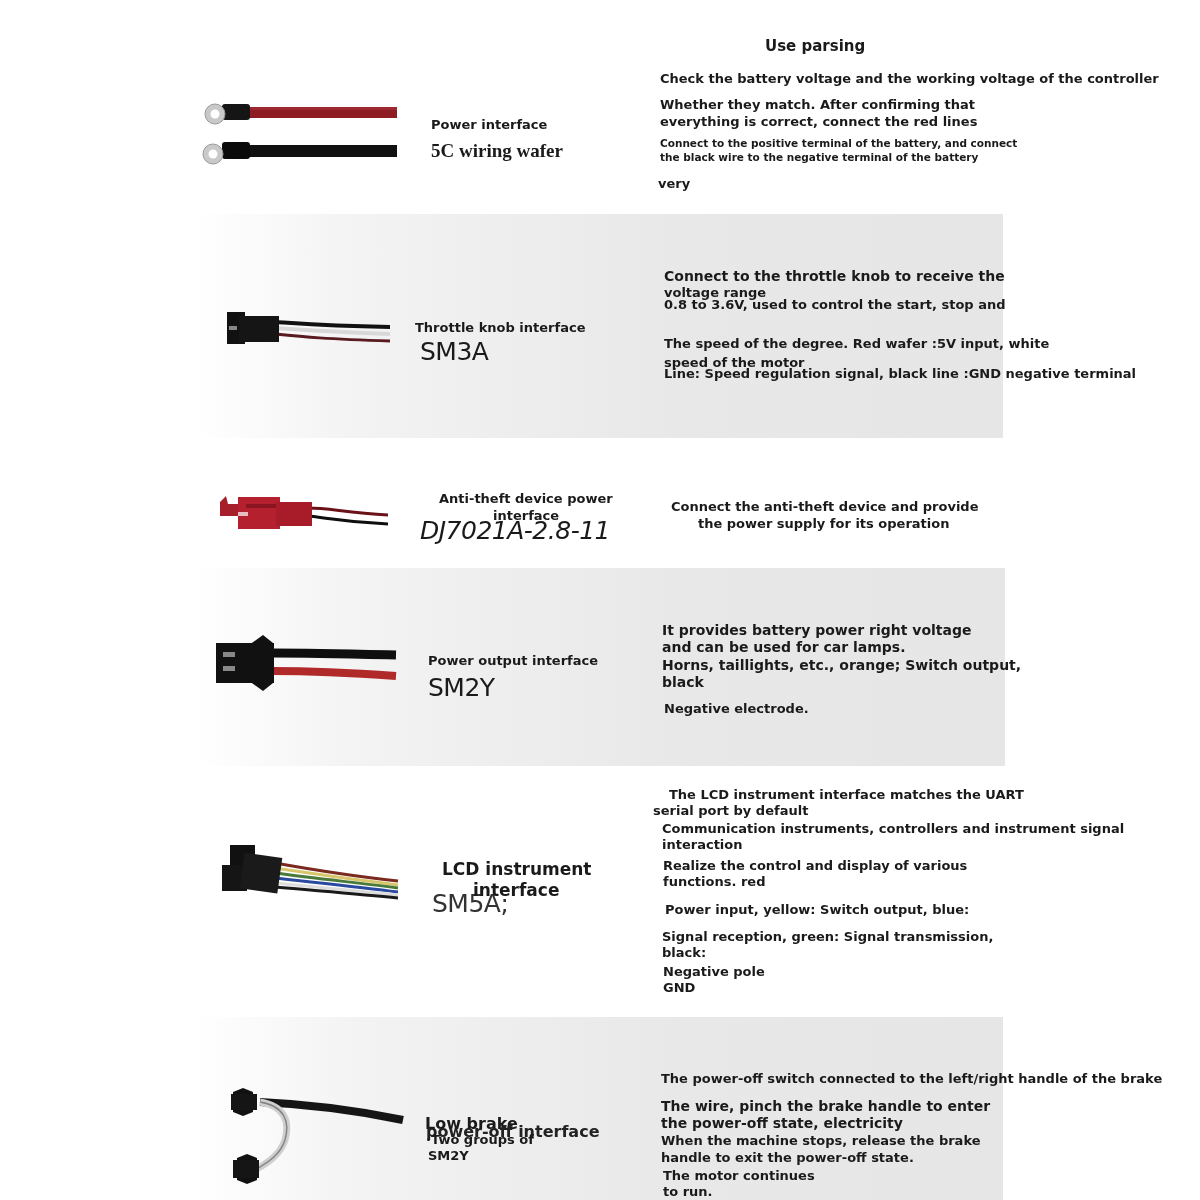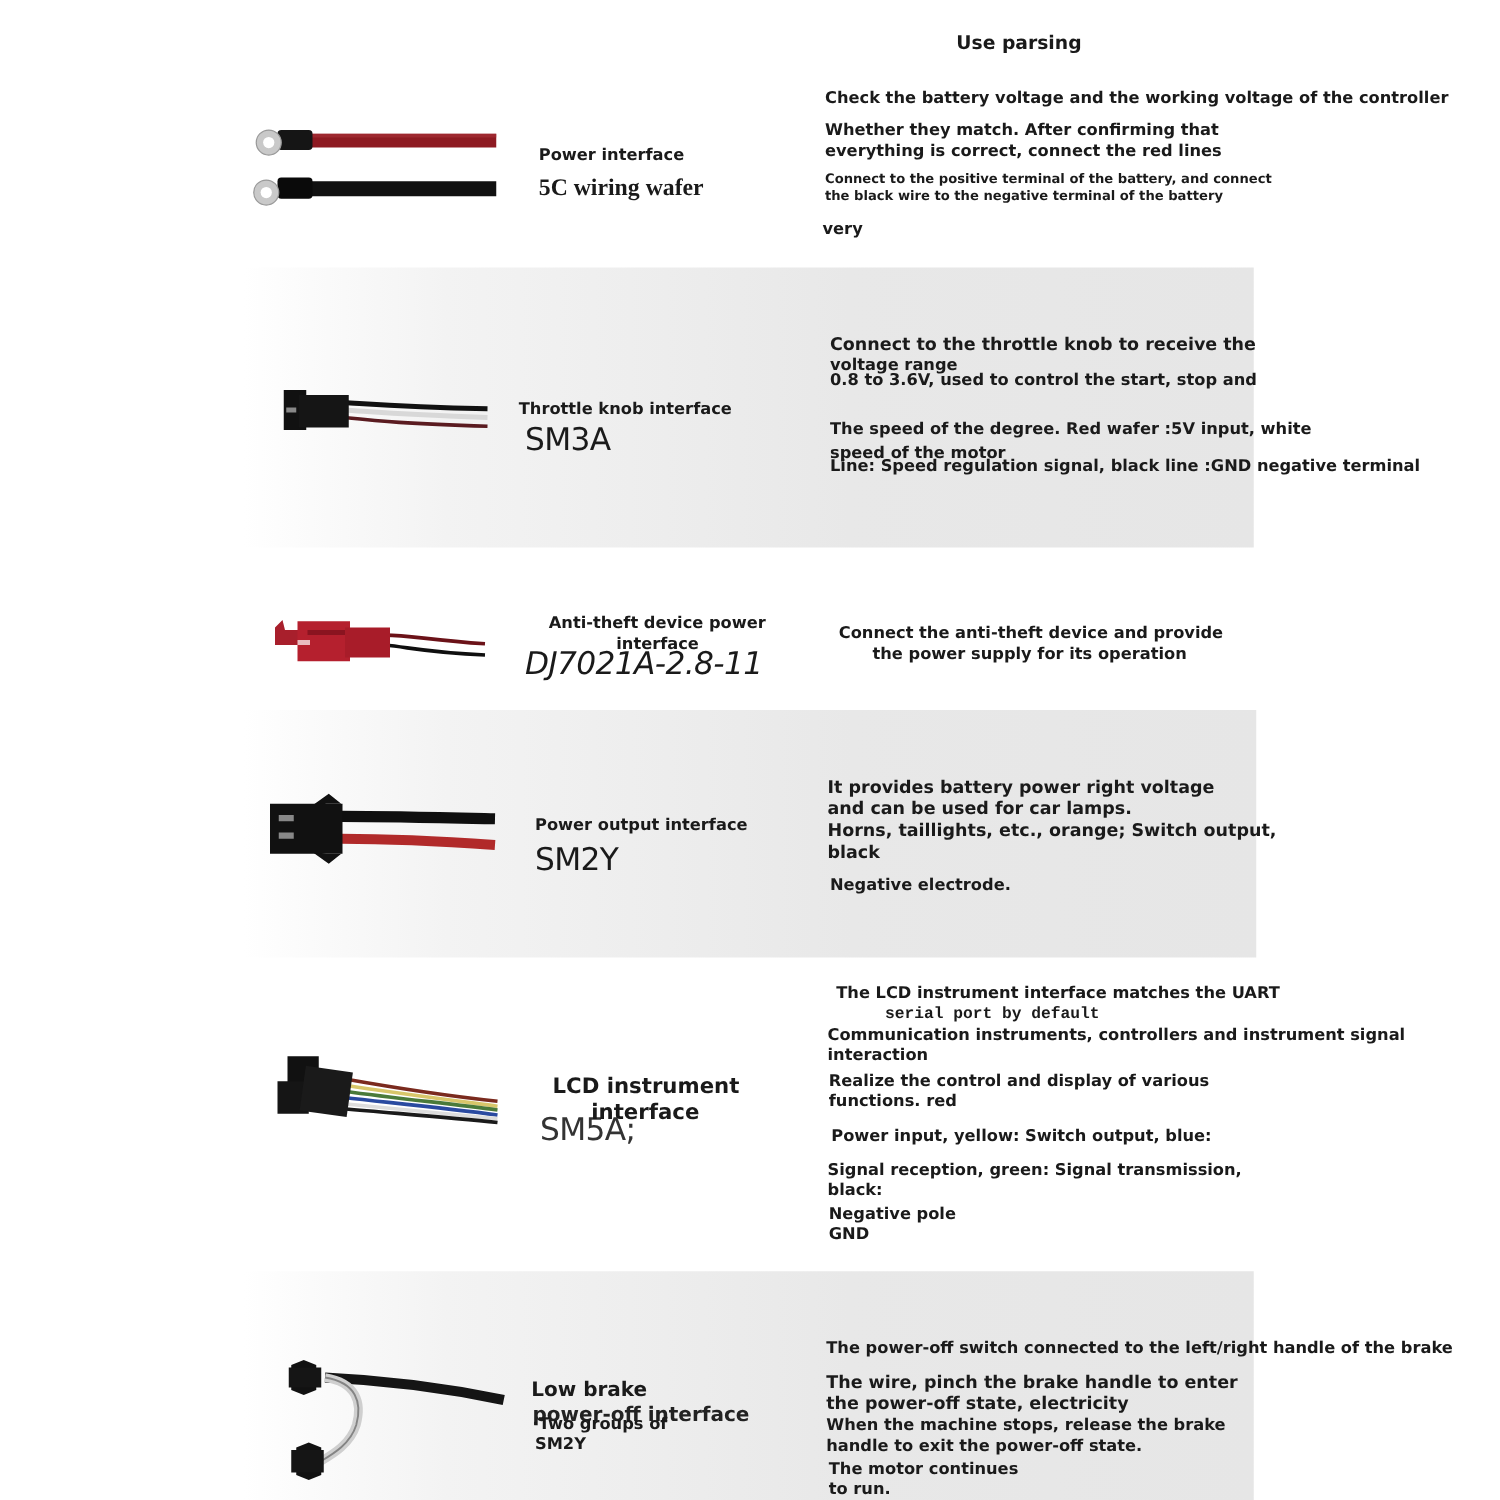--- a/index.html
+++ b/index.html
@@ -6,21 +6,21 @@
     html, body { width: 1200px; height: 1200px; background: #ffffff; overflow: hidden; }
     body { position: relative; font-family: "DejaVu Sans", "Liberation Sans", sans-serif; color: #1a1a1a; }
     .abs { position: absolute; }
     .panel {
       position: absolute;
       background: linear-gradient(to right, #ffffff 0%, #f3f3f3 20%, #e8e8e8 60%, #e6e6e6 100%);
     }
     .txt { position: absolute; font-weight: bold; white-space: nowrap; line-height: 1.2; }
     .t13 { font-size: 13px; }
     .t14 { font-size: 14px; }
-    .t15 { font-size: 15px; }
+    .t15 { font-size: 15px; margin-top: 12px; }
     .t11 { font-size: 10.5px; }
     .big { position: absolute; font-family: "DejaVu Sans", sans-serif; font-weight: normal; font-size: 25px; white-space: nowrap; letter-spacing: -0.5px; }
     .icon svg { display: block; }
   </style>
 </head>
 <body>
 
 <div class="panel" style="left:195px; top:214px; width:808px; height:224px;"></div>
 <div class="panel" style="left:195px; top:568px; width:810px; height:198px;"></div>
 <div class="panel" style="left:195px; top:1017px; width:808px; height:183px;"></div>
@@ -128,21 +128,21 @@
     <rect x="10" y="2" width="25" height="22" fill="#111"></rect>
     <rect x="2" y="22" width="25" height="26" fill="#151515"></rect>
     <rect x="22" y="12" width="38" height="36" fill="#1a1a1a" transform="rotate(8 40 30)"></rect>
   </svg>
 </div>
 <div class="txt" style="left:442px; top:859px; font-size:17px;">LCD instrument</div>
 <div class="big" style="left:432px; top:889px; color:#333;">SM5A;</div>
 <div class="txt" style="left:473px; top:880px; font-size:17px;">interface</div>
 
 <div class="txt t13" style="left:669px; top:787px;">The LCD instrument interface matches the UART</div>
-<div class="txt t13" style="left:708px; top:803px;font-family:Liberation Mono, monospace;">serial port by default</div>
+<div class="txt t13" style="left:653px; top:803px;">serial port by default</div>
 <div class="txt t13" style="left:662px; top:821px;">Communication instruments, controllers and instrument signal</div>
 <div class="txt t13" style="left:662px; top:837px;">interaction</div>
 <div class="txt t13" style="left:663px; top:858px;">Realize the control and display of various</div>
 <div class="txt t13" style="left:663px; top:874px;">functions. red</div>
 <div class="txt t13" style="left:665px; top:902px;">Power input, yellow: Switch output, blue:</div>
 <div class="txt t13" style="left:662px; top:929px;">Signal reception, green: Signal transmission,</div>
 <div class="txt t13" style="left:662px; top:945px;">black:</div>
 <div class="txt t13" style="left:663px; top:964px;">Negative pole</div>
 <div class="txt t13" style="left:663px; top:980px;">GND</div>
 

